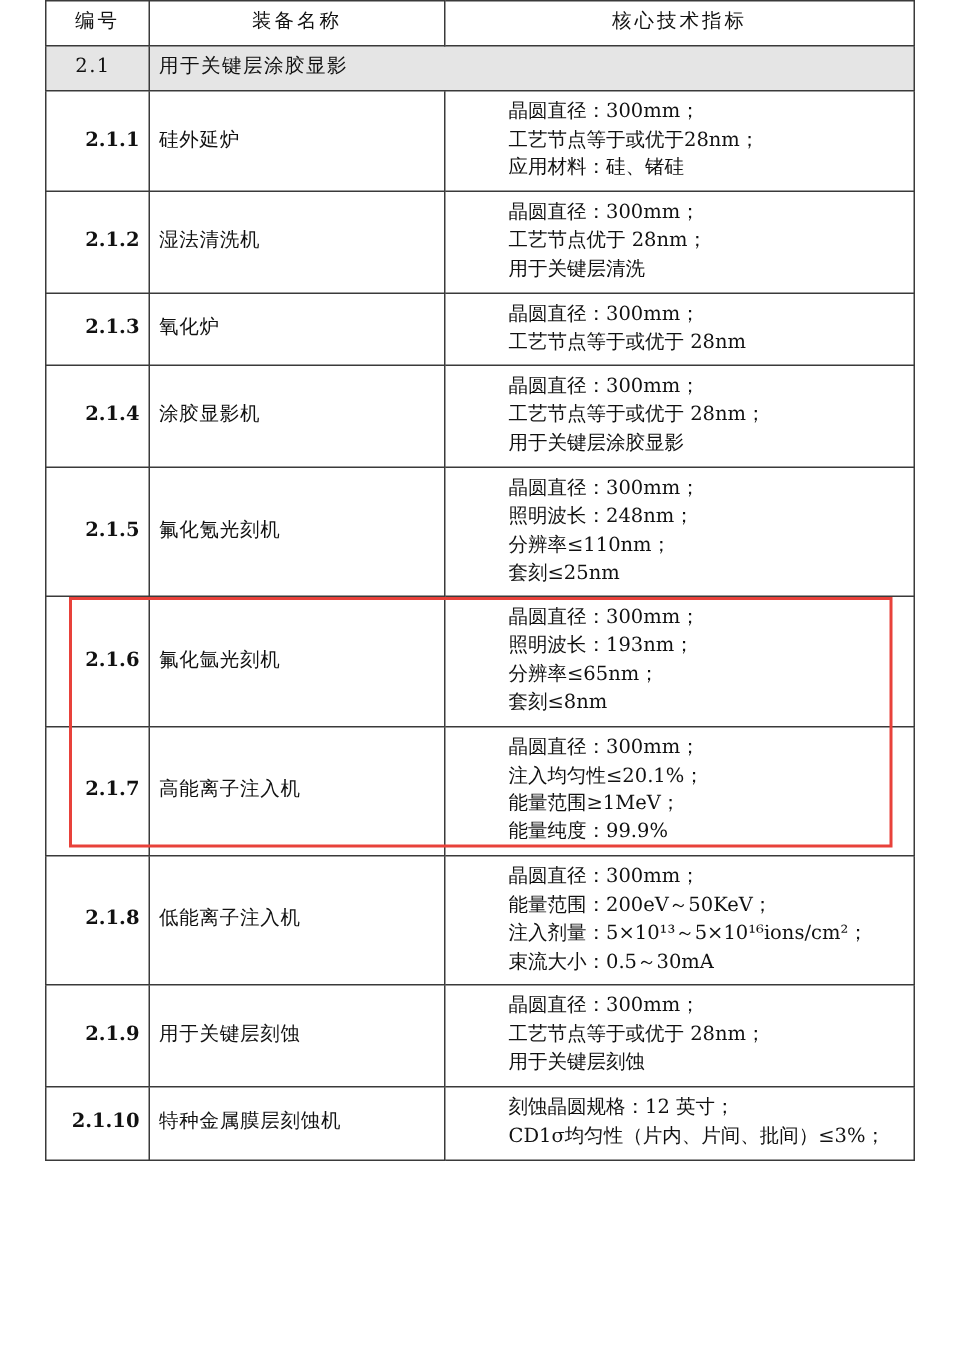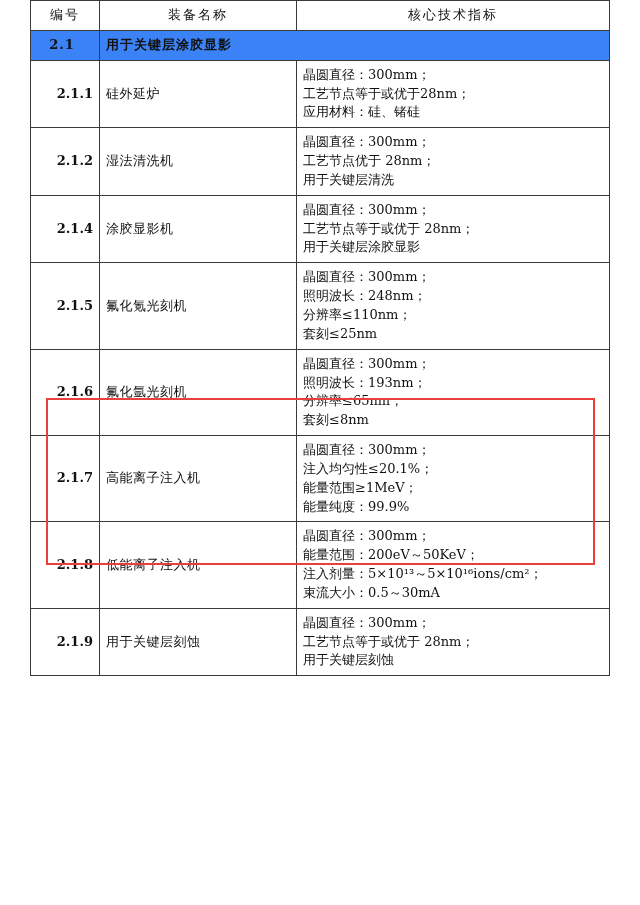--- a/index.html
+++ b/index.html
@@ -48,22 +48,22 @@
   .col-spec { width: 300px; }
 
   thead th {
     text-align: center;
     font-weight: normal;
     font-size: 14px;
     letter-spacing: 2px;
     padding: 9px 4px;
   }
   .section-row td {
-    background: #3b82f6;
-    font-weight: bold;
+    background: #e5e5e5;
+    font-weight: normal;
     font-size: 14px;
     letter-spacing: 1px;
     padding: 7px 6px;
   }
   .section-row .sec-no {
     text-align: center;
     padding-left: 0;
   }
   .cell-no {
     text-align: right;
@@ -77,20 +77,21 @@
     font-size: 13.5px;
     letter-spacing: 0.5px;
   }
   .cell-spec {
     text-align: left;
     padding-left: 10px;
     font-size: 12.5px;
   }
   .cell-spec div {
     white-space: nowrap;
+    margin-left: 36px;
   }
   
   .highlight-box {
     position: absolute;
     border: 2px solid #e8413a;
     pointer-events: none;
     box-sizing: border-box;
   }
 </style>
 </head>
@@ -126,20 +127,28 @@
       <tr>
         <td class="cell-no">2.1.2</td>
         <td class="cell-name">湿法清洗机</td>
         <td class="cell-spec">
           <div>晶圆直径：300mm；</div>
           <div>工艺节点优于 28nm；</div>
           <div>用于关键层清洗</div>
         </td>
       </tr>
 
+      <tr>
+        <td class="cell-no">2.1.3</td>
+        <td class="cell-name">氧化炉</td>
+        <td class="cell-spec">
+          <div>晶圆直径：300mm；</div>
+          <div>工艺节点等于或优于 28nm</div>
+        </td>
+      </tr>
 
       <tr>
         <td class="cell-no">2.1.4</td>
         <td class="cell-name">涂胶显影机</td>
         <td class="cell-spec">
           <div>晶圆直径：300mm；</div>
           <div>工艺节点等于或优于 28nm；</div>
           <div>用于关键层涂胶显影</div>
         </td>
       </tr>
@@ -191,18 +200,26 @@
       <tr>
         <td class="cell-no">2.1.9</td>
         <td class="cell-name">用于关键层刻蚀</td>
         <td class="cell-spec">
           <div>晶圆直径：300mm；</div>
           <div>工艺节点等于或优于 28nm；</div>
           <div>用于关键层刻蚀</div>
         </td>
       </tr>
 
+      <tr>
+        <td class="cell-no">2.1.10</td>
+        <td class="cell-name">特种金属膜层刻蚀机</td>
+        <td class="cell-spec">
+          <div>刻蚀晶圆规格：12 英寸；</div>
+          <div>CD1σ均匀性（片内、片间、批间）≤3%；</div>
+        </td>
+      </tr>
     </tbody>
   </table>
 
   <div class="highlight-box" style="left:46px; top:398px; width:549px; height:167px;"></div>
 
 </div>
 
 </body></html>

